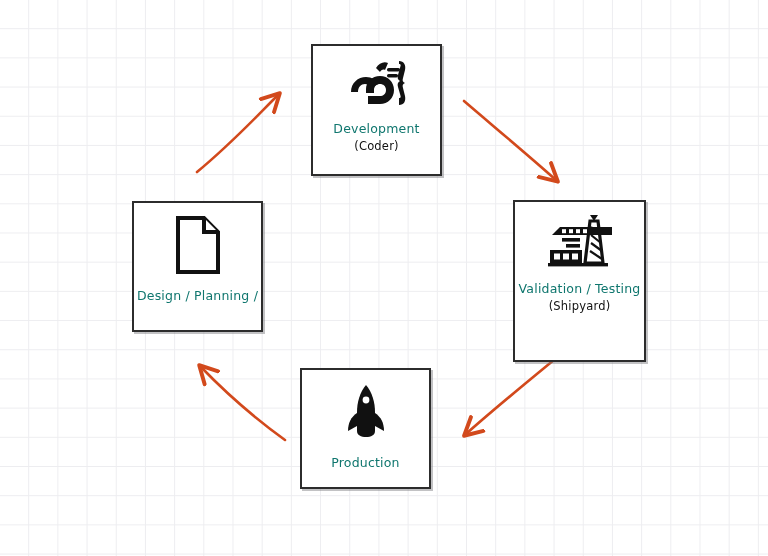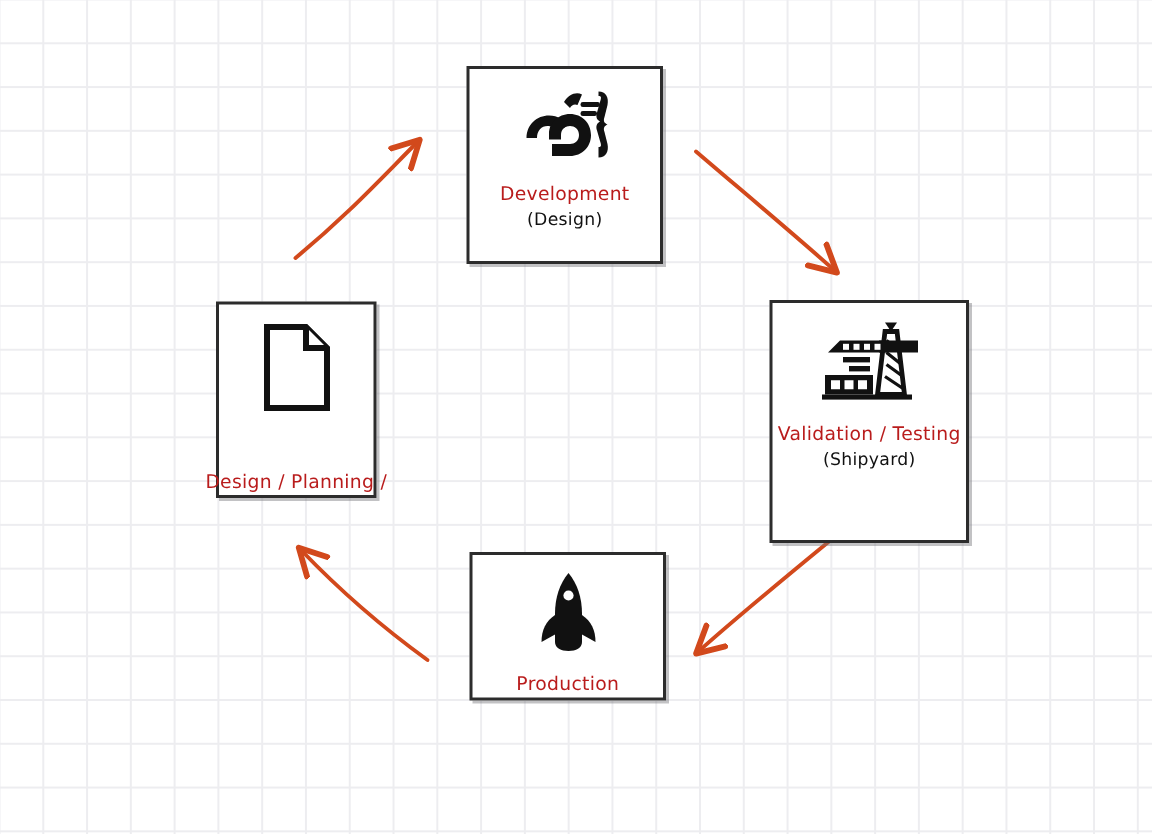--- a/index.html
+++ b/index.html
@@ -34,40 +34,40 @@
   }
   .node-icon {
     display: flex;
     align-items: center;
     justify-content: center;
     width: 100%;
   }
   .node-label {
     width: 132%;
     text-align: center;
-    color: #b91c1c;
+    color: #0f766e;
     font-size: 12.5px;
     line-height: 1.42;
     letter-spacing: 0.2px;
     white-space: nowrap;
   }
   .node-sub {
     width: 132%;
     text-align: center;
     color: #111111;
     font-size: 11.5px;
     line-height: 1.42;
     letter-spacing: 0.2px;
     white-space: nowrap;
   }
 
   #node-development { left: 311px; top: 44px;  width: 131px; height: 132px; }
   #node-validation  { left: 513px; top: 200px; width: 133px; height: 162px; }
-  #node-production  { left: 313px; top: 368px; width: 131px; height: 99px; }
-  #node-design      { left: 144px; top: 201px; width: 107px; height: 131px; justify-content: space-between; }
+  #node-production  { left: 300px; top: 368px; width: 131px; height: 121px; }
+  #node-design      { left: 132px; top: 201px; width: 131px; height: 131px; }
 
   #node-development .node-icon { height: 74px; }
   #node-validation  .node-icon { height: 78px; }
   #node-production  .node-icon { height: 84px; }
   #node-design      .node-icon { height: 84px; }
 
   .arrows {
     position: absolute;
     left: 0; top: 0;
     width: 768px;
@@ -102,21 +102,21 @@
           <path d="M5,33 C5,24 12,18 20,18 C26,18 30,21 32,25 L25,29 C23,26 21,25 19,25 C15,25 12,28 12,33 Z"></path>
           <path d="M20,30 C20,23 26,17 34,17 C42,17 48,23 48,31 C48,39 42,45 34,45 L22,45 L22,37 L34,37 C37,37 40,35 40,31 C40,27 37,25 34,25 C31,25 28,27 28,31 L28,34 L20,34 Z"></path>
           <path d="M30,9 C33,4 38,2 42,4 L39,11 C37,10 35,11 34,13 Z"></path>
           <rect x="41" y="9" width="13" height="3.4" rx="1.6"></rect>
           <rect x="41" y="15" width="11" height="3.4" rx="1.6"></rect>
           <path d="M53,2 C58,2 60,6 59,11 L57,19 C56,22 57,23 59,24 C57,25 56,26 57,29 L59,37 C60,42 58,46 53,46 L53,39 C55,39 55,38 54,35 L52,28 C51,25 52,23 54,22 C52,21 51,19 52,16 L54,9 C55,6 55,5 53,5 Z"></path>
         </g>
       </svg>
     </div>
     <div class="node-label">Development</div>
-    <div class="node-sub">(Design)</div>
+    <div class="node-sub">(Coder)</div>
   </div>
 
   <div class="node" id="node-validation">
     <div class="node-icon">
       <svg width="80" height="56" viewBox="0 0 80 56">
         <g fill="#111111">
 
           <path d="M50,8 L58,8 L63,50 L45,50 Z" fill="none" stroke="#111111" stroke-width="3.2"></path>
           <path d="M51,14 L61,22 M51,22 L61,30 M51,30 L62,38 M50,38 L62,46" stroke="#111111" stroke-width="2.2" fill="none"></path>
 

